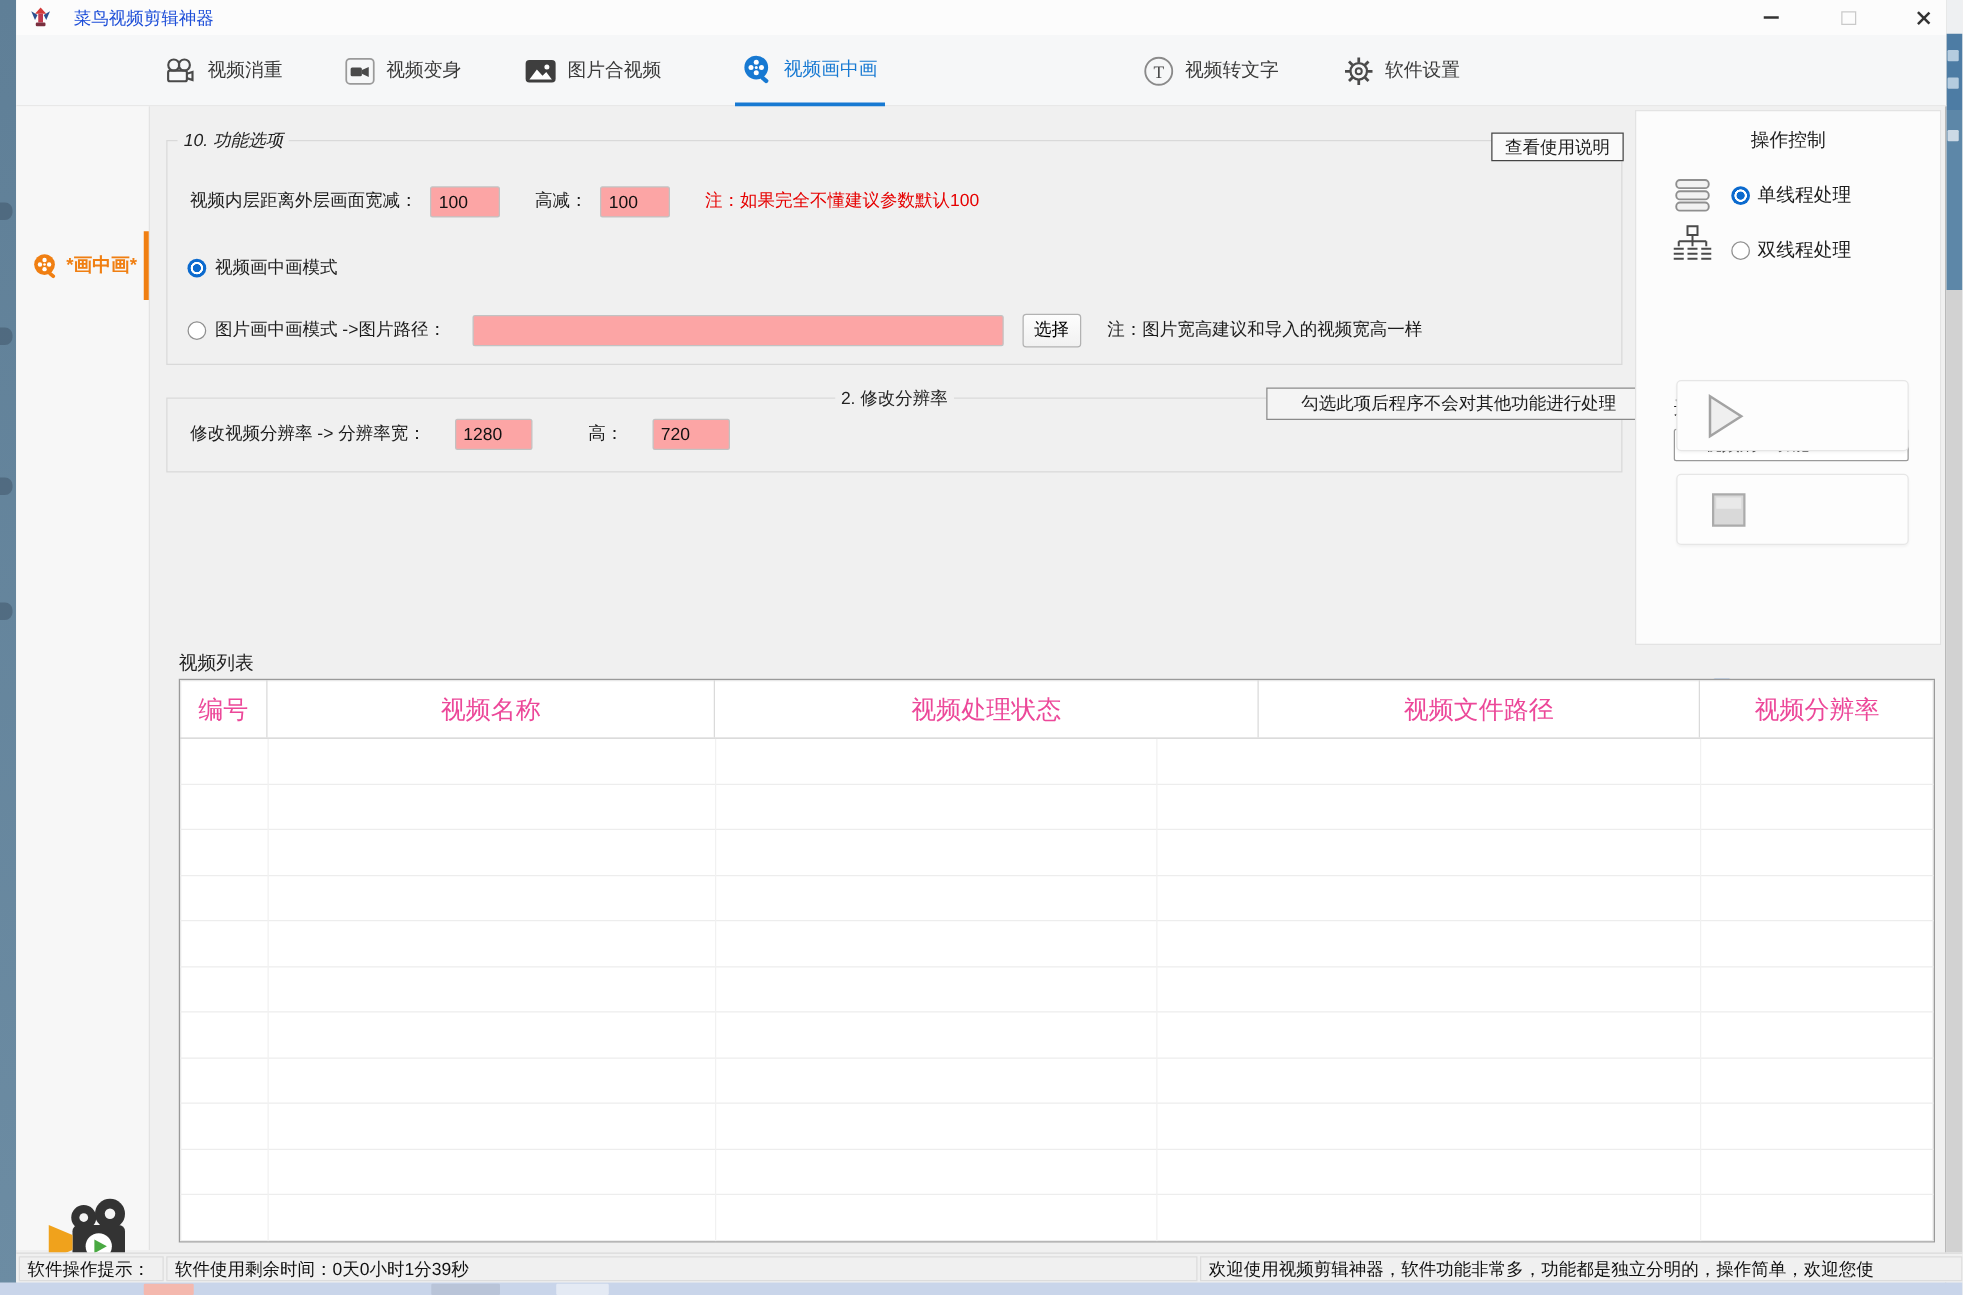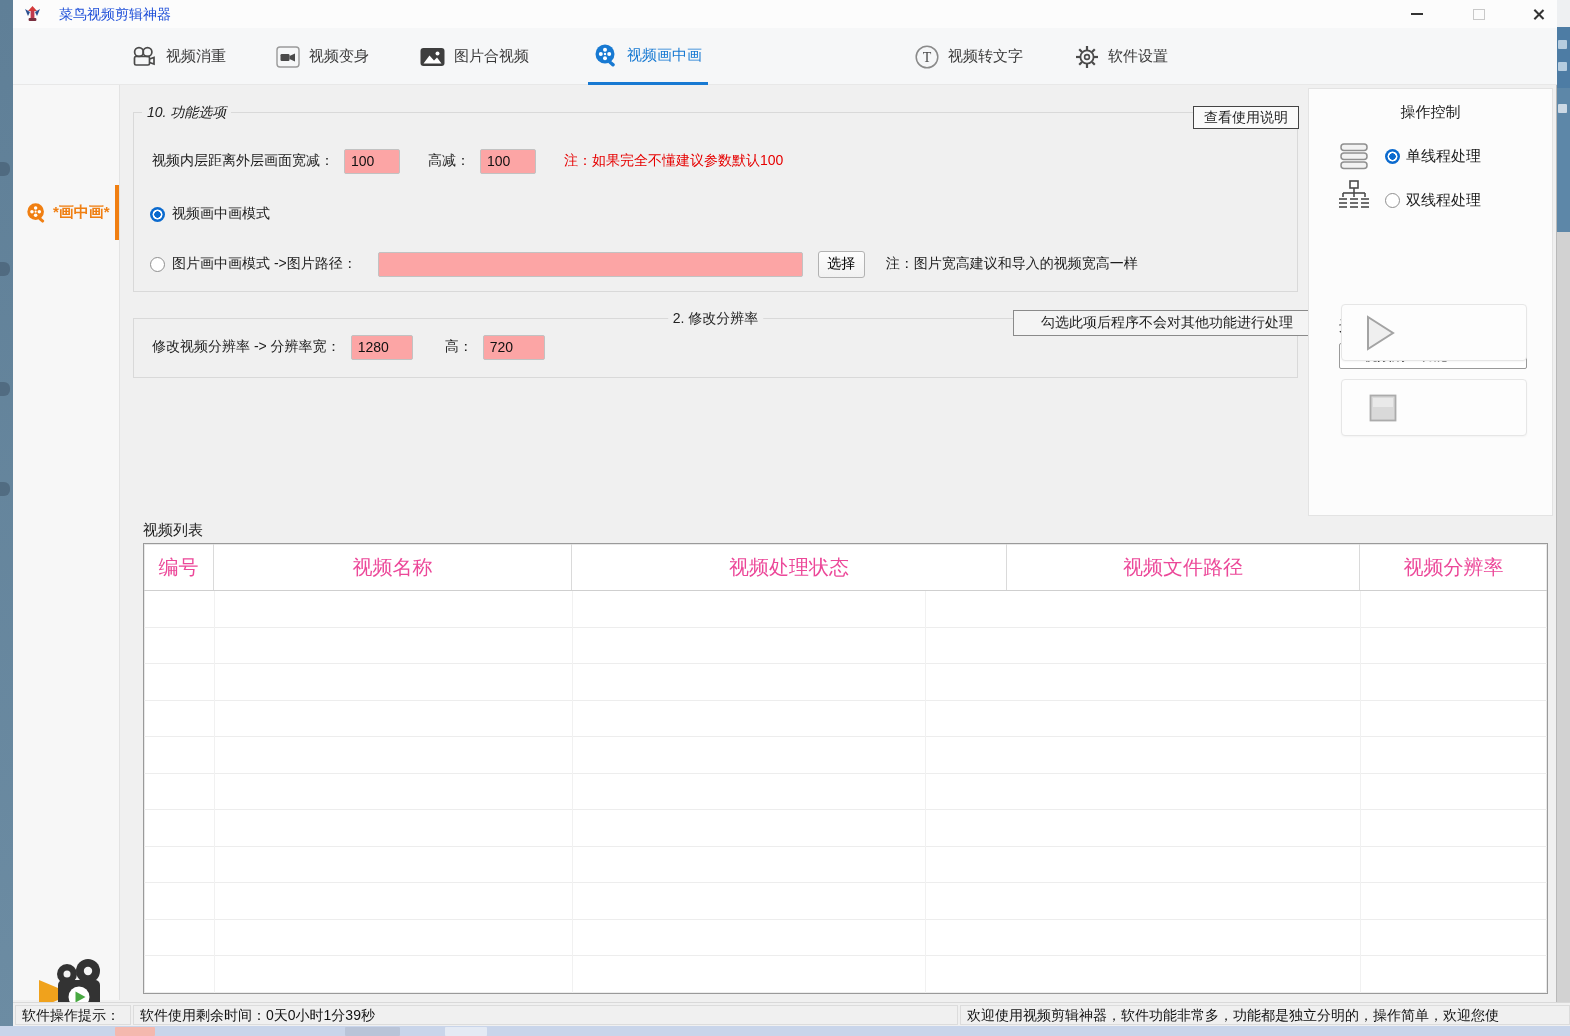--- a/index.html
+++ b/index.html
@@ -242,21 +242,21 @@
   <span>图片画中画模式 -&gt;图片路径：</span>
   <input class="tin" style="margin-left: 14px; width: 425px;" value="">
   <button class="btn" style="width:47px; height:27px; margin-left:8px">选择</button>
   <span style="margin-left:14px">注：图片宽高建议和导入的视频宽高一样</span>
 </div>
 
 <div class="fieldset fs2">
   <span class="fs-legend" style="left:50%; transform:translateX(-50%)">2. 修改分辨率</span>
 </div>
 <div class="abs skip-box">勾选此项后程序不会对其他功能进行处理</div>
-<div class="row" style="left:152px; top:334px; height:26px; gap:10px">
+<div class="row" style="left:152px; top:334px; height:26px; gap:23px">
   <span>修改视频分辨率  -&gt; 分辨率宽：</span>
   <input class="tin" style="width: 62px;" value="1280">
   <span style="margin-left:22px">高：</span>
   <input class="tin" style="width: 62px;" value="720">
 </div>
 
 <div class="abs cpanel">
   <div class="cp-title">操作控制</div>
 
   <svg class="abs" style="left:30px; top:52px" width="30" height="30" viewBox="0 0 30 30">

